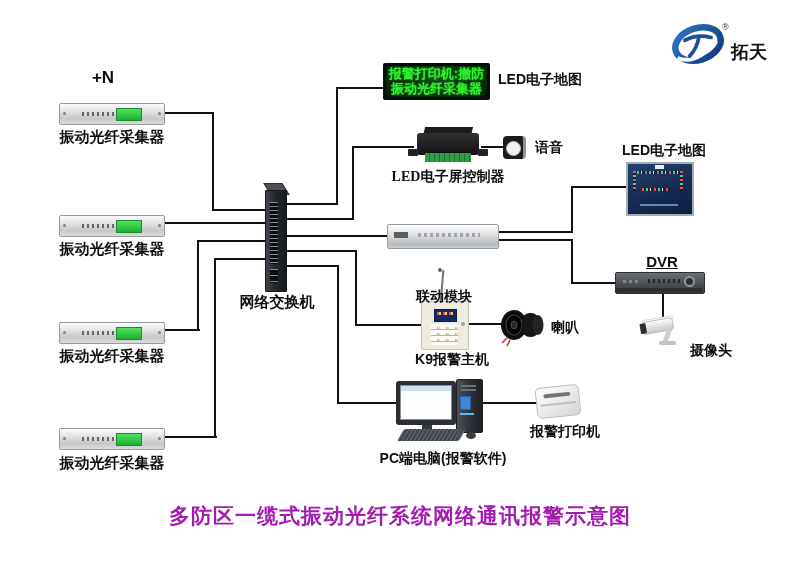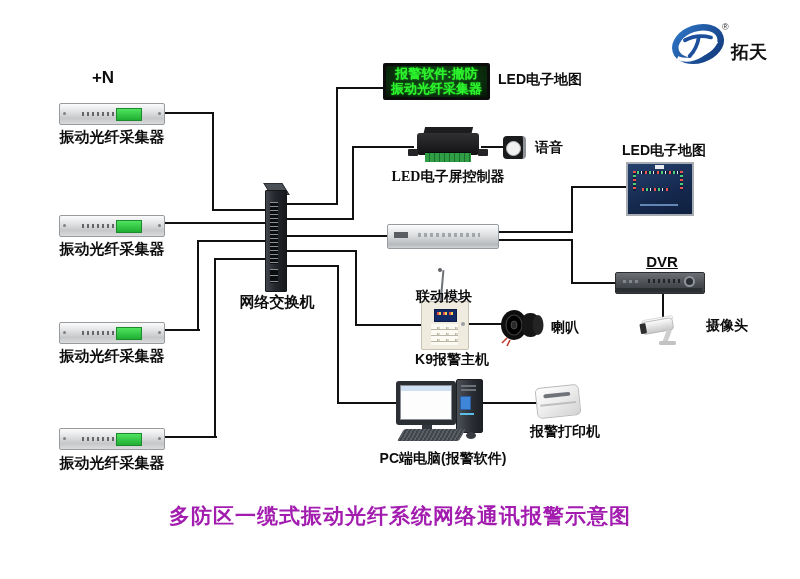--- a/index.html
+++ b/index.html
@@ -155,21 +155,21 @@
   <div class="node-label fs15" style="left:59px;top:454px;width:106px;">振动光纤采集器</div>
 
   <div class="dev switch-top"></div>
   <div class="dev switch-front">
     <span class="switch-ports"></span>
     <span class="switch-ports2"></span>
   </div>
   <div class="node-label fs15" style="left:235px;top:293px;width:84px;">网络交换机</div>
 
   <div class="dev ledscreen">
-    <div class="l">报警软件:撤防</div>
+    <div class="l">报警打印机:撤防</div>
     <div class="l">振动光纤采集器</div>
   </div>
   <div class="node-label" style="left:498px;top:71px;width:74px;">LED电子地图</div>
 
   <div class="dev ledctrl-cap"></div>
   <div class="dev ledctrl-body"></div>
   <div class="dev ledctrl-flange-l"></div>
   <div class="dev ledctrl-flange-r"></div>
   <div class="dev ledctrl-term"></div>
   <div class="node-label" style="left:386px;top:169px;width:124px;font-family:Liberation Serif, serif;">LED电子屏控制器</div>
@@ -213,21 +213,21 @@
       </defs>
       <g transform="rotate(-10 20 14)">
         <rect x="5" y="6" width="31" height="4" rx="2" fill="#fbfbfb" stroke="#c9c9c9" stroke-width="0.6"></rect>
         <rect x="4" y="8" width="31" height="12" rx="3" fill="url(#camgrad)" stroke="#b2b2b2" stroke-width="0.8"></rect>
         <rect x="2" y="9" width="6" height="10" rx="1" fill="#2d2d2d"></rect>
       </g>
       <rect x="27" y="17" width="5" height="13" fill="#cfcfcf" transform="rotate(20 29 23)"></rect>
       <rect x="21" y="29" width="17" height="4" rx="1.5" fill="#c2c2c2"></rect>
     </svg>
   </div>
-  <div class="node-label" style="left:687px;top:317px;width:48px;margin-left:16px;">摄像头</div>
+  <div class="node-label" style="left:687px;top:342px;width:48px;">摄像头</div>
 
   <div class="dev k9-anttip"></div>
   <div class="dev k9-ant"></div>
   <div class="dev k9-body">
     <span class="scr">
         <i></i>
       </span>
     <span class="pad"></span>
     <span class="dot"></span>
   </div>

